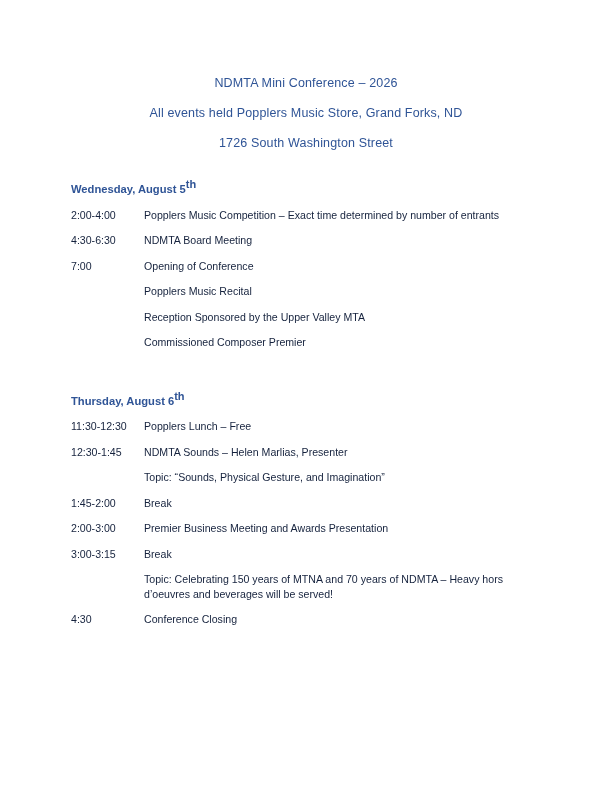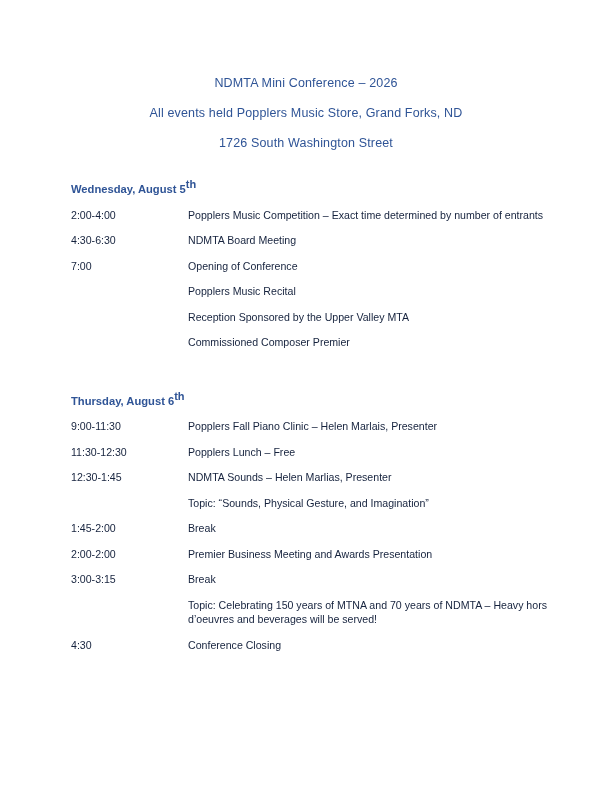--- a/index.html
+++ b/index.html
@@ -52,21 +52,20 @@
     font-size: 11px;
     vertical-align: super;
   }
   .day-block {
     margin-bottom: 26px;
   }
   .row {
     display: flex;
     align-items: flex-start;
     margin-bottom: 11px;
-    gap: 44px;
   }
   .time {
     width: 73px;
     flex: 0 0 73px;
     font-size: 10.6px;
     color: #15223d;
     line-height: 14px;
   }
   .desc {
     flex: 1 1 auto;
@@ -117,41 +116,37 @@
       <div class="row">
         <div class="time"></div>
         <div class="desc wrap">Commissioned Composer Premier</div>
       </div>
     </div>
 
     <div class="day-block" style="margin-top:40px;">
       <div class="day-heading"><span>Thursday, August 6</span><sup>th</sup></div>
 
       <div class="row">
-        <div class="time">9:00-11:30</div>
-        <div class="desc wrap">Popplers Fall Piano Clinic – Helen Marlais, Presenter</div>
-      </div>
-      <div class="row">
         <div class="time">11:30-12:30</div>
         <div class="desc wrap">Popplers Lunch – Free</div>
       </div>
       <div class="row">
         <div class="time">12:30-1:45</div>
         <div class="desc wrap">NDMTA Sounds – Helen Marlias, Presenter</div>
       </div>
       <div class="row">
         <div class="time"></div>
         <div class="desc wrap">Topic: “Sounds, Physical Gesture, and Imagination”</div>
       </div>
       <div class="row">
         <div class="time">1:45-2:00</div>
         <div class="desc wrap">Break</div>
       </div>
       <div class="row">
-        <div class="time">2:00-2:00</div>
+        <div class="time">2:00-3:00</div>
         <div class="desc wrap">Premier Business Meeting and Awards Presentation</div>
       </div>
       <div class="row">
         <div class="time">3:00-3:15</div>
         <div class="desc wrap">Break</div>
       </div>
       <div class="row">
         <div class="time"></div>
         <div class="desc wrap">Topic: Celebrating 150 years of MTNA and 70 years of NDMTA – Heavy hors d’oeuvres and beverages will be served!</div>
       </div>

